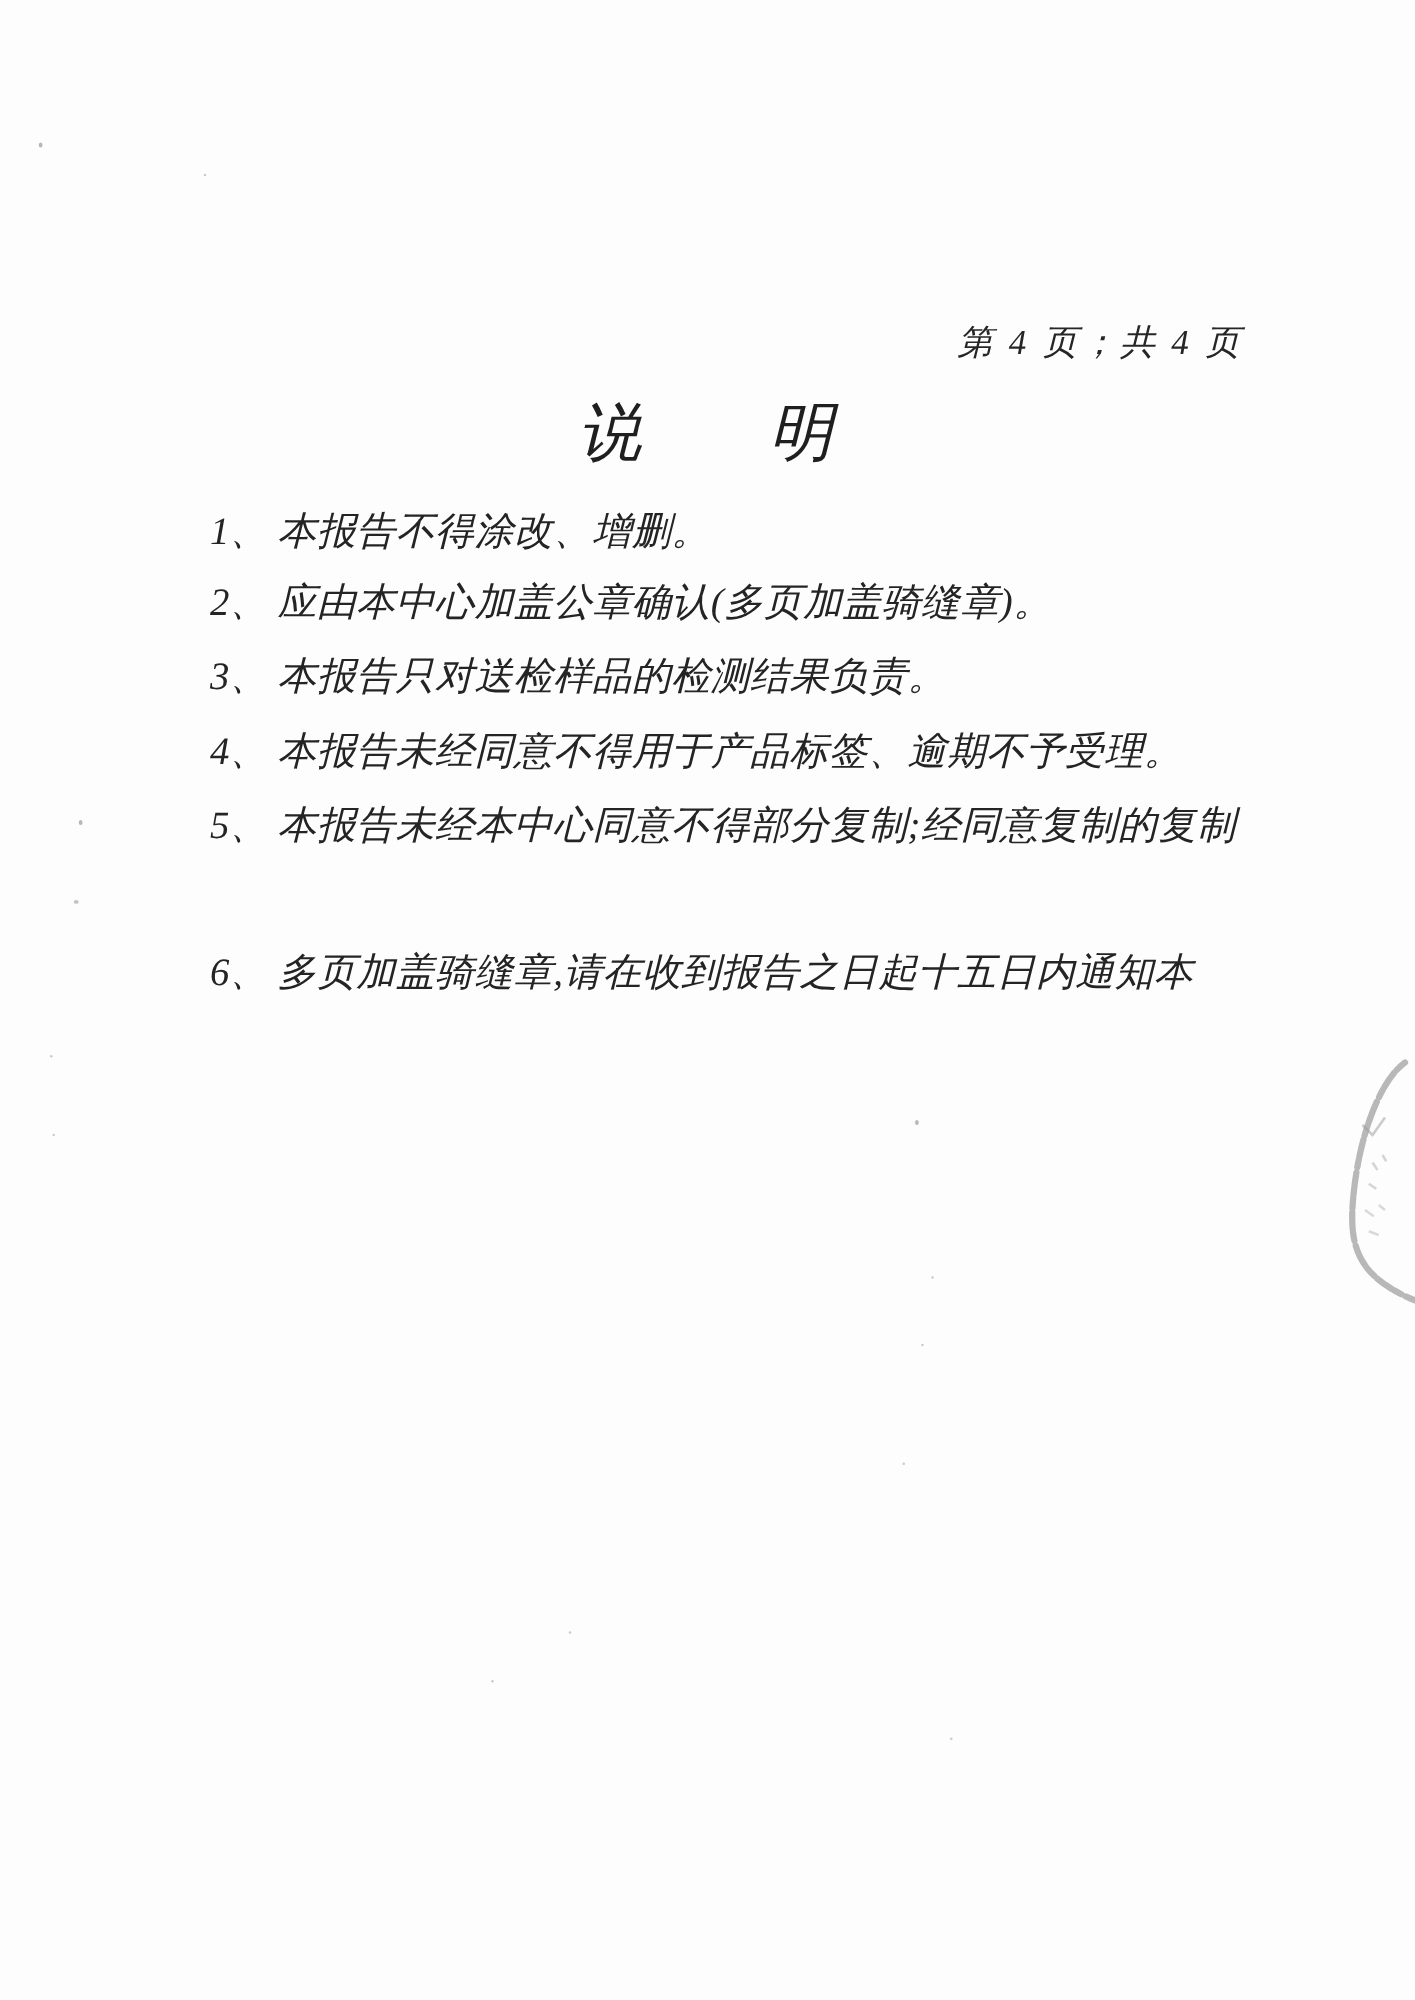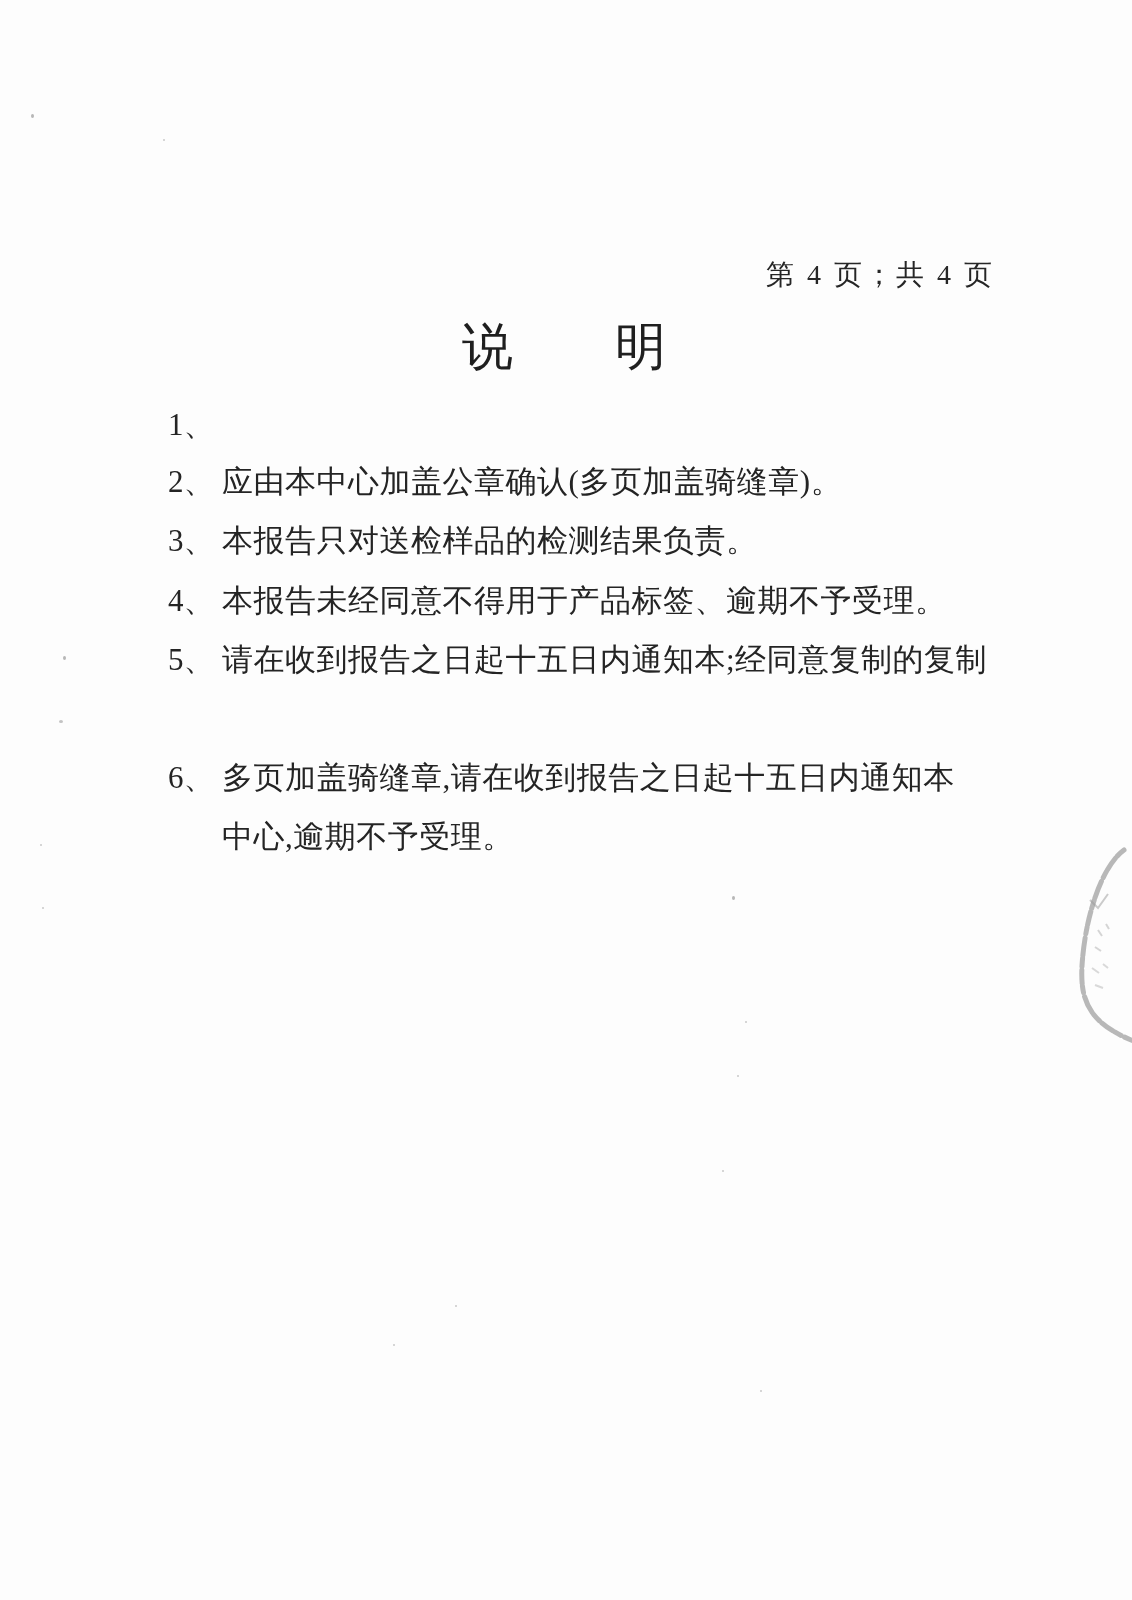--- a/index.html
+++ b/index.html
@@ -9,20 +9,21 @@
     width: 1132px; height: 1600px;
     background: #ffffff;
     position: relative;
     overflow: hidden;
     font-family: "Liberation Serif", "DejaVu Serif", serif;
     color: #232323;
   }
   .page {
     position: absolute; inset: 0;
     background: #fdfdfd;
+    font-style: italic;
   }
   .page-indicator {
     position: absolute;
     left: 766px; top: 258px;
     font-size: 28px;
     line-height: 34px;
     letter-spacing: 3px;
     color: #262626;
     white-space: pre;
   }
@@ -78,51 +79,49 @@
 
   <div class="page-indicator">第 4 页；共 4 页</div>
 
   <div class="doc-title">
     <span>说</span>
     <span>明</span>
   </div>
 
   <div class="note-line" style="top:406px">
     <span class="note-num">1、</span>
+    <span class="note-text">本报告不得涂改、增删。</span>
   </div>
 
   <div class="note-line" style="top:463px">
     <span class="note-num">2、</span>
     <span class="note-text">应由本中心加盖公章确认(多页加盖骑缝章)。</span>
   </div>
 
   <div class="note-line" style="top:522px">
     <span class="note-num">3、</span>
     <span class="note-text">本报告只对送检样品的检测结果负责。</span>
   </div>
 
   <div class="note-line" style="top:582px">
     <span class="note-num">4、</span>
     <span class="note-text">本报告未经同意不得用于产品标签、逾期不予受理。</span>
   </div>
 
   <div class="note-line" style="top:641px">
     <span class="note-num">5、</span>
-    <span class="note-text">请在收到报告之日起十五日内通知本;经同意复制的复制</span>
+    <span class="note-text">本报告未经本中心同意不得部分复制;经同意复制的复制</span>
   </div>
 
 
   <div class="note-line" style="top:759px">
     <span class="note-num">6、</span>
     <span class="note-text">多页加盖骑缝章,请在收到报告之日起十五日内通知本</span>
   </div>
 
-  <div class="note-line cont" style="top:818px">
-    <span class="note-text">中心,逾期不予受理。</span>
-  </div>
 
   <svg class="stamp-svg" viewBox="0 0 92 234" xmlns="http://www.w3.org/2000/svg">
     <path d="M 84 22 C 62 38, 45 88, 42 138 C 40 174, 50 196, 96 214" fill="none" stroke="#8a8a8a" stroke-width="5" stroke-linecap="round" opacity="0.6" stroke-dasharray="9 3 14 2 7 4 18 2"></path>
     <path d="M 50 72 l 8 8 l 10 -14" fill="none" stroke="#9a9a9a" stroke-width="2" opacity="0.5"></path>
     <path d="M 58 102 l 4 6 m 4 -12 l 3 5 m -14 18 l 6 4" fill="none" stroke="#a3a3a3" stroke-width="2" opacity="0.45"></path>
     <path d="M 52 140 l 7 5 m -4 12 l 8 3 m 0 -24 l 5 4" fill="none" stroke="#a3a3a3" stroke-width="2" opacity="0.4"></path>
   </svg>
 
   <div class="speck s2" style="left:31px;  top:114px"></div>
   <div class="speck s1" style="left:163px; top:139px"></div>

